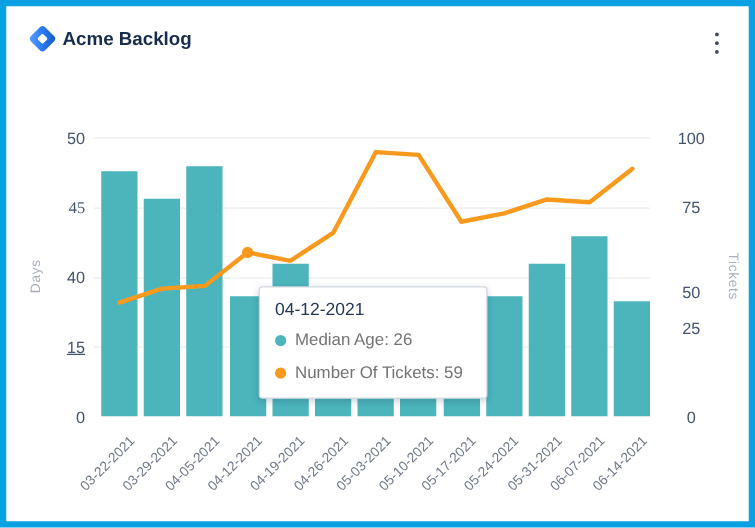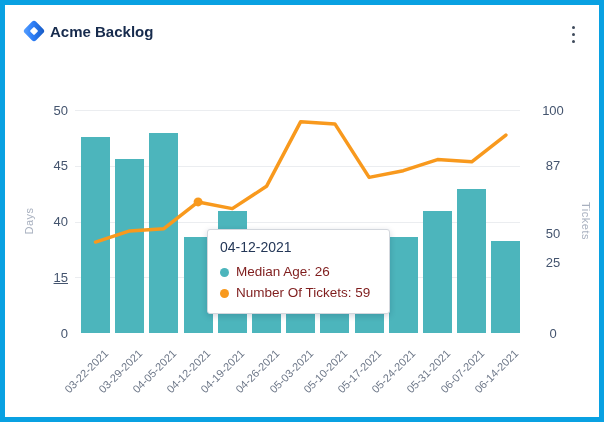--- a/index.html
+++ b/index.html
@@ -32,22 +32,22 @@
   .axis-title{position:absolute;font-size:11px;color:#a8b0bf;letter-spacing:.5px;}
   #days-title{left:-1px;top:215px;width:60px;text-align:center;transform:rotate(-90deg);}
   #tickets-title{left:556px;top:215px;width:60px;text-align:center;transform:rotate(90deg);}
   .linesvg{position:absolute;left:0;top:0;pointer-events:none;}
 
   
   .tooltip{position:absolute;left:207px;top:229px;width:183px;box-sizing:border-box;
            background:#fff;border:1px solid #d3d7dd;border-radius:3px;z-index:5;
            box-shadow:0 2px 6px rgba(9,30,66,.18);padding:9px 12px 11px 12px;}
   .tt-header{font-size:14px;color:#243757;margin-bottom:8px;}
-  .tt-row{display:flex;align-items:center;gap:7px;font-size:13.5px;color:#7f1d1d;
-          line-height:18px;margin-top:3px;}
+  .tt-row{display:flex;align-items:center;gap:7px;font-size:13.5px;color:#737373;
+          line-height:18px;margin-top:8px;}
   .tt-dot{width:9px;height:9px;border-radius:50%;flex:0 0 auto;}
 </style>
 </head>
 <body>
 
 <div class="card">
 
   <div class="logo">
     <div class="d"></div>
     <div class="c"></div>
@@ -61,27 +61,27 @@
 
   <div id="chart-layer">
     <div class="axis-title" id="days-title">Days</div>
     <div class="axis-title" id="tickets-title">Tickets</div>
   <div class="ytick yl" style="top: 325.5px;">0</div>
       <div class="grid" style="top: 277.25px;"></div>
       <div class="ytick yl" style="top: 269.75px; text-decoration: underline;">15</div>
       <div class="grid" style="top: 221.5px;"></div>
       <div class="ytick yl" style="top: 214px;">40</div>
       <div class="grid" style="top: 165.75px;"></div>
-      <div class="ytick yl" style="top: 158.25px;">45</div>
+      <div class="ytick yl" style="top: 158.25px; font-family: Liberation Serif, serif;">45</div>
       <div class="grid" style="top: 110px;"></div>
       <div class="ytick yl" style="top: 102.5px;">50</div>
       <div class="ytick yr" style="top: 325.5px;">0</div>
       <div class="ytick yr" style="top: 255px;">25</div>
       <div class="ytick yr" style="top: 226px;">50</div>
-      <div class="ytick yr" style="top: 158.25px;">87</div>
+      <div class="ytick yr" style="top: 158.25px;">75</div>
       <div class="ytick yr" style="top: 102.5px;">100</div>
       <div class="bar" style="left: 81px; top: 136.517px; height: 196.983px; background: rgb(76, 181, 188);"></div>
       <div class="bar" style="left: 115.2px; top: 158.817px; height: 174.683px; background: rgb(76, 181, 188);"></div>
       <div class="bar" style="left: 149.4px; top: 132.8px; height: 200.7px; background: rgb(76, 181, 188);"></div>
       <div class="bar" style="left: 183.6px; top: 236.867px; height: 96.6333px; background: rgb(76, 181, 188);"></div>
       <div class="bar" style="left: 217.8px; top: 210.85px; height: 122.65px; background: rgb(76, 181, 188);"></div>
       <div class="bar" style="left: 252px; top: 311.2px; height: 22.3px; background: rgb(76, 181, 188);"></div>
       <div class="bar" style="left: 286.2px; top: 311.2px; height: 22.3px; background: rgb(76, 181, 188);"></div>
       <div class="bar" style="left: 320.4px; top: 311.2px; height: 22.3px; background: rgb(76, 181, 188);"></div>
       <div class="bar" style="left: 354.6px; top: 311.2px; height: 22.3px; background: rgb(76, 181, 188);"></div>

